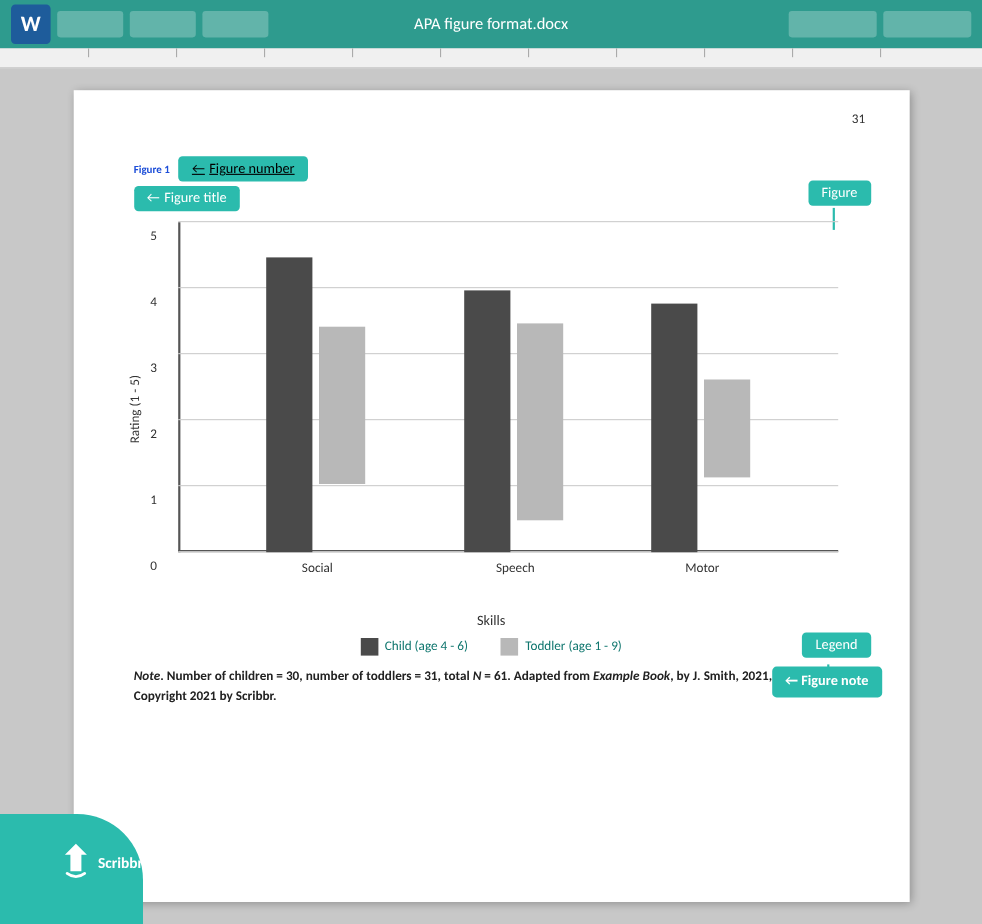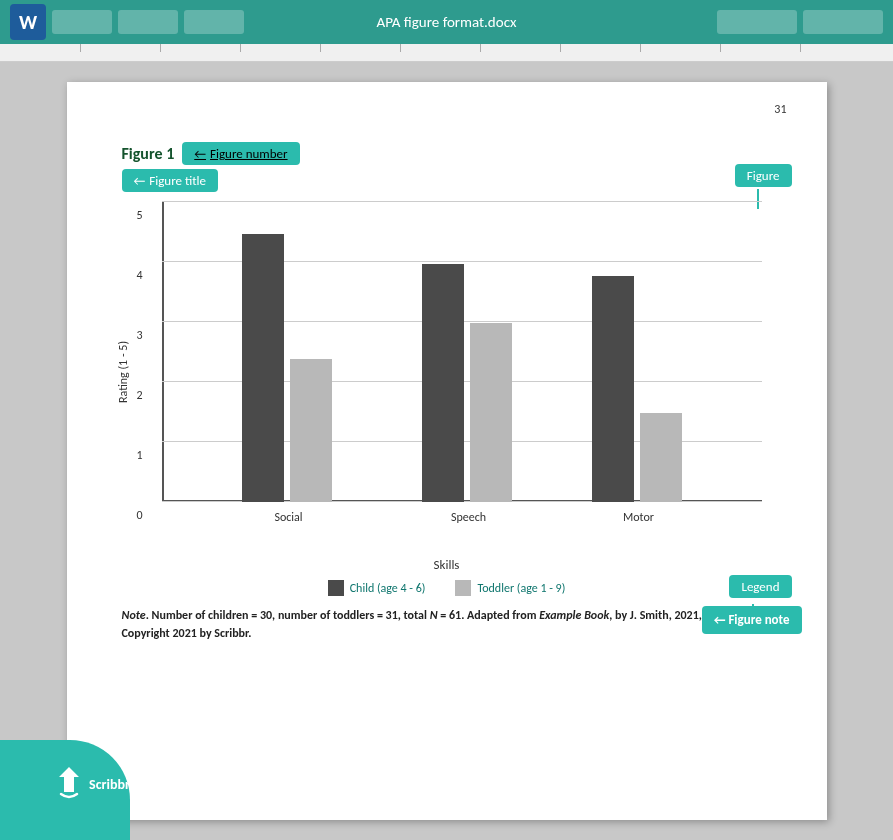--- a/index.html
+++ b/index.html
@@ -103,23 +103,23 @@
 
     
     .figure-header {
       margin-top: 30px;
       display: flex;
       align-items: center;
       gap: 8px;
       margin-bottom: 4px;
     }
     .figure-label {
-      font-size: 16px;
+      font-size: 10px;
       font-weight: bold;
-      color: #14532d;
+      color: #1d4ed8;
     }
     .figure-number-badge {
       background: #2bbbad;
       color: #000000;
       font-size: 13px;
       padding: 4px 12px;
       border-radius: 4px;
       position: relative;
       text-decoration: underline;
     }
@@ -193,21 +193,21 @@
       font-size: 12px;
       color: #333;
       transform: translateY(50%);
     }
 
     .bar-group {
       position: absolute;
       bottom: 0;
       display: flex;
       gap: 6px;
-      align-items: flex-end;
+      align-items: center;
     }
 
     .bar {
       width: 42px;
     }
 
     .bar-dark {
       background: #4a4a4a;
     }
     .bar-light {

